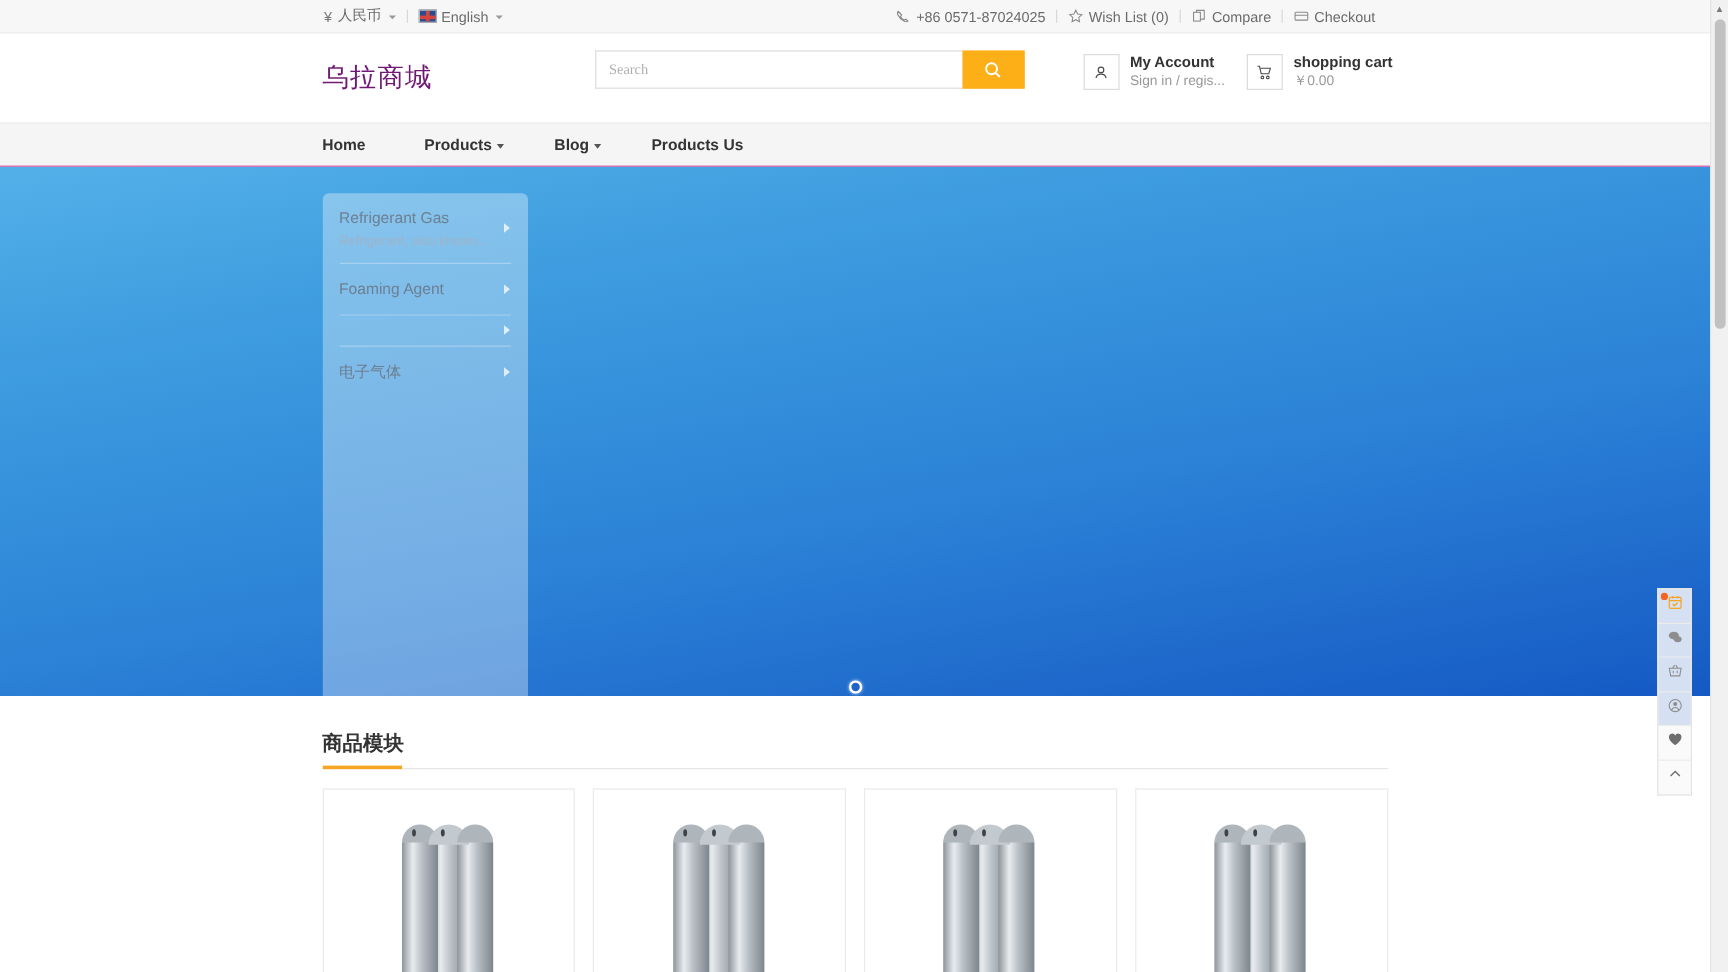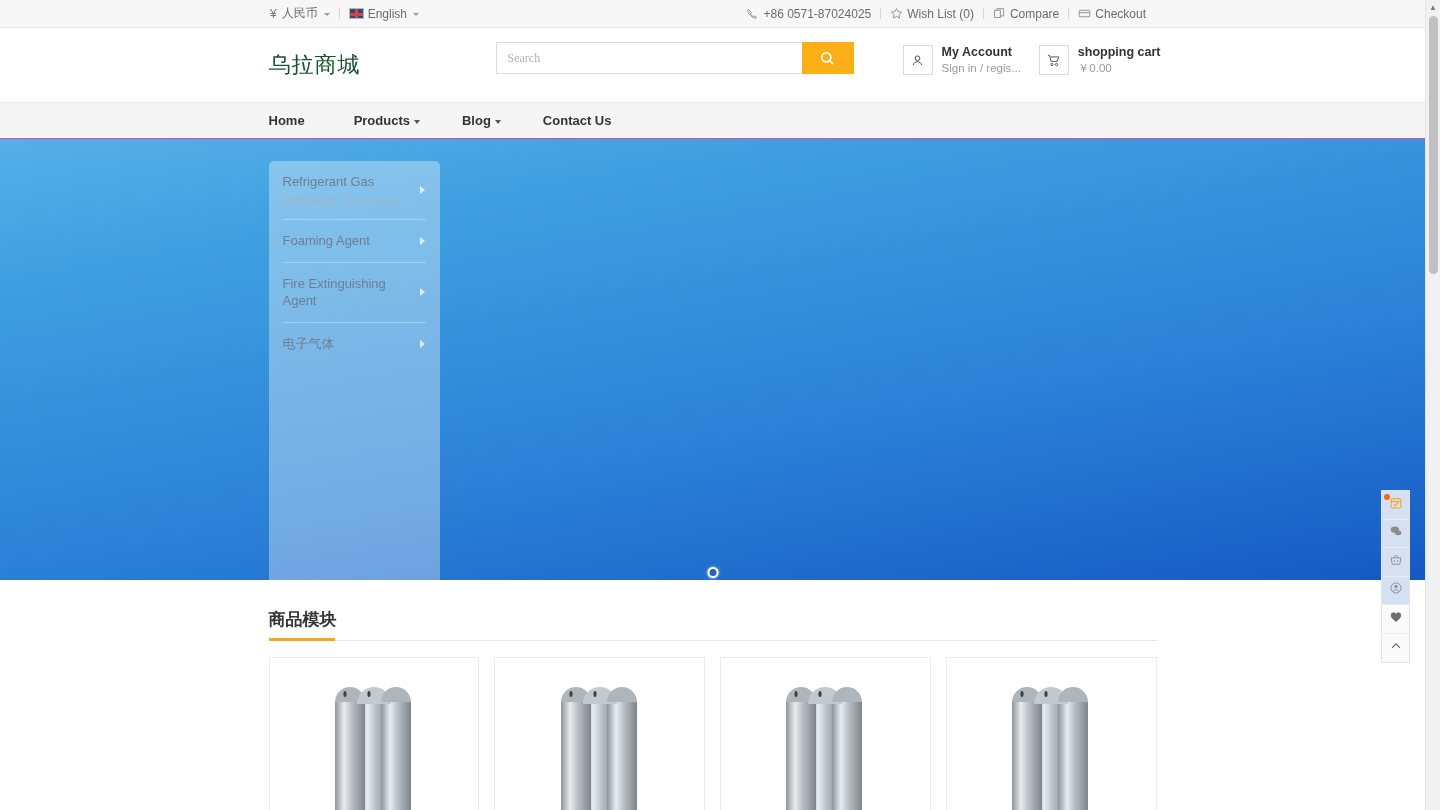--- a/index.html
+++ b/index.html
@@ -92,21 +92,21 @@
   .header-inner {
     width: 888px;
     margin: 0 auto;
     display: flex;
     align-items: center;
     position: relative;
     height: 100%;
   }
   .logo {
     font-size: 22px;
-    color: #14532d;
+    color: #701a75;
     letter-spacing: 1px;
     font-family: "DejaVu Sans", sans-serif;
     white-space: nowrap;
     text-align: right;
   }
   .search-wrap {
     display: flex;
     position: absolute;
     left: 227px;
     top: 14px;
@@ -458,21 +458,21 @@
       </div>
       <div class="nav-item">
         <span>Products</span>
         <span class="nav-chev"></span>
       </div>
       <div class="nav-item">
         <span>Blog</span>
         <span class="nav-chev"></span>
       </div>
       <div class="nav-item">
-        <span>Contact Us</span>
+        <span>Products Us</span>
       </div>
     </div>
   </div>
 
   <div class="hero">
     <div class="hero-inner">
       <div class="cat-panel">
 
         <div class="cat-item">
           <div class="cat-title">Refrigerant Gas</div>
@@ -480,21 +480,20 @@
           <span class="cat-arrow"></span>
         </div>
 
         <div class="cat-item">
           <div class="cat-title">Foaming Agent</div>
           <span class="cat-arrow"></span>
         </div>
 
 
         <div class="cat-item">
-          <div class="cat-title">Fire Extinguishing Agent</div>
           <span class="cat-arrow"></span>
         </div>
 
         <div class="cat-item">
           <div class="cat-title">电子气体</div>
           <span class="cat-arrow"></span>
         </div>
 
       </div>
 

